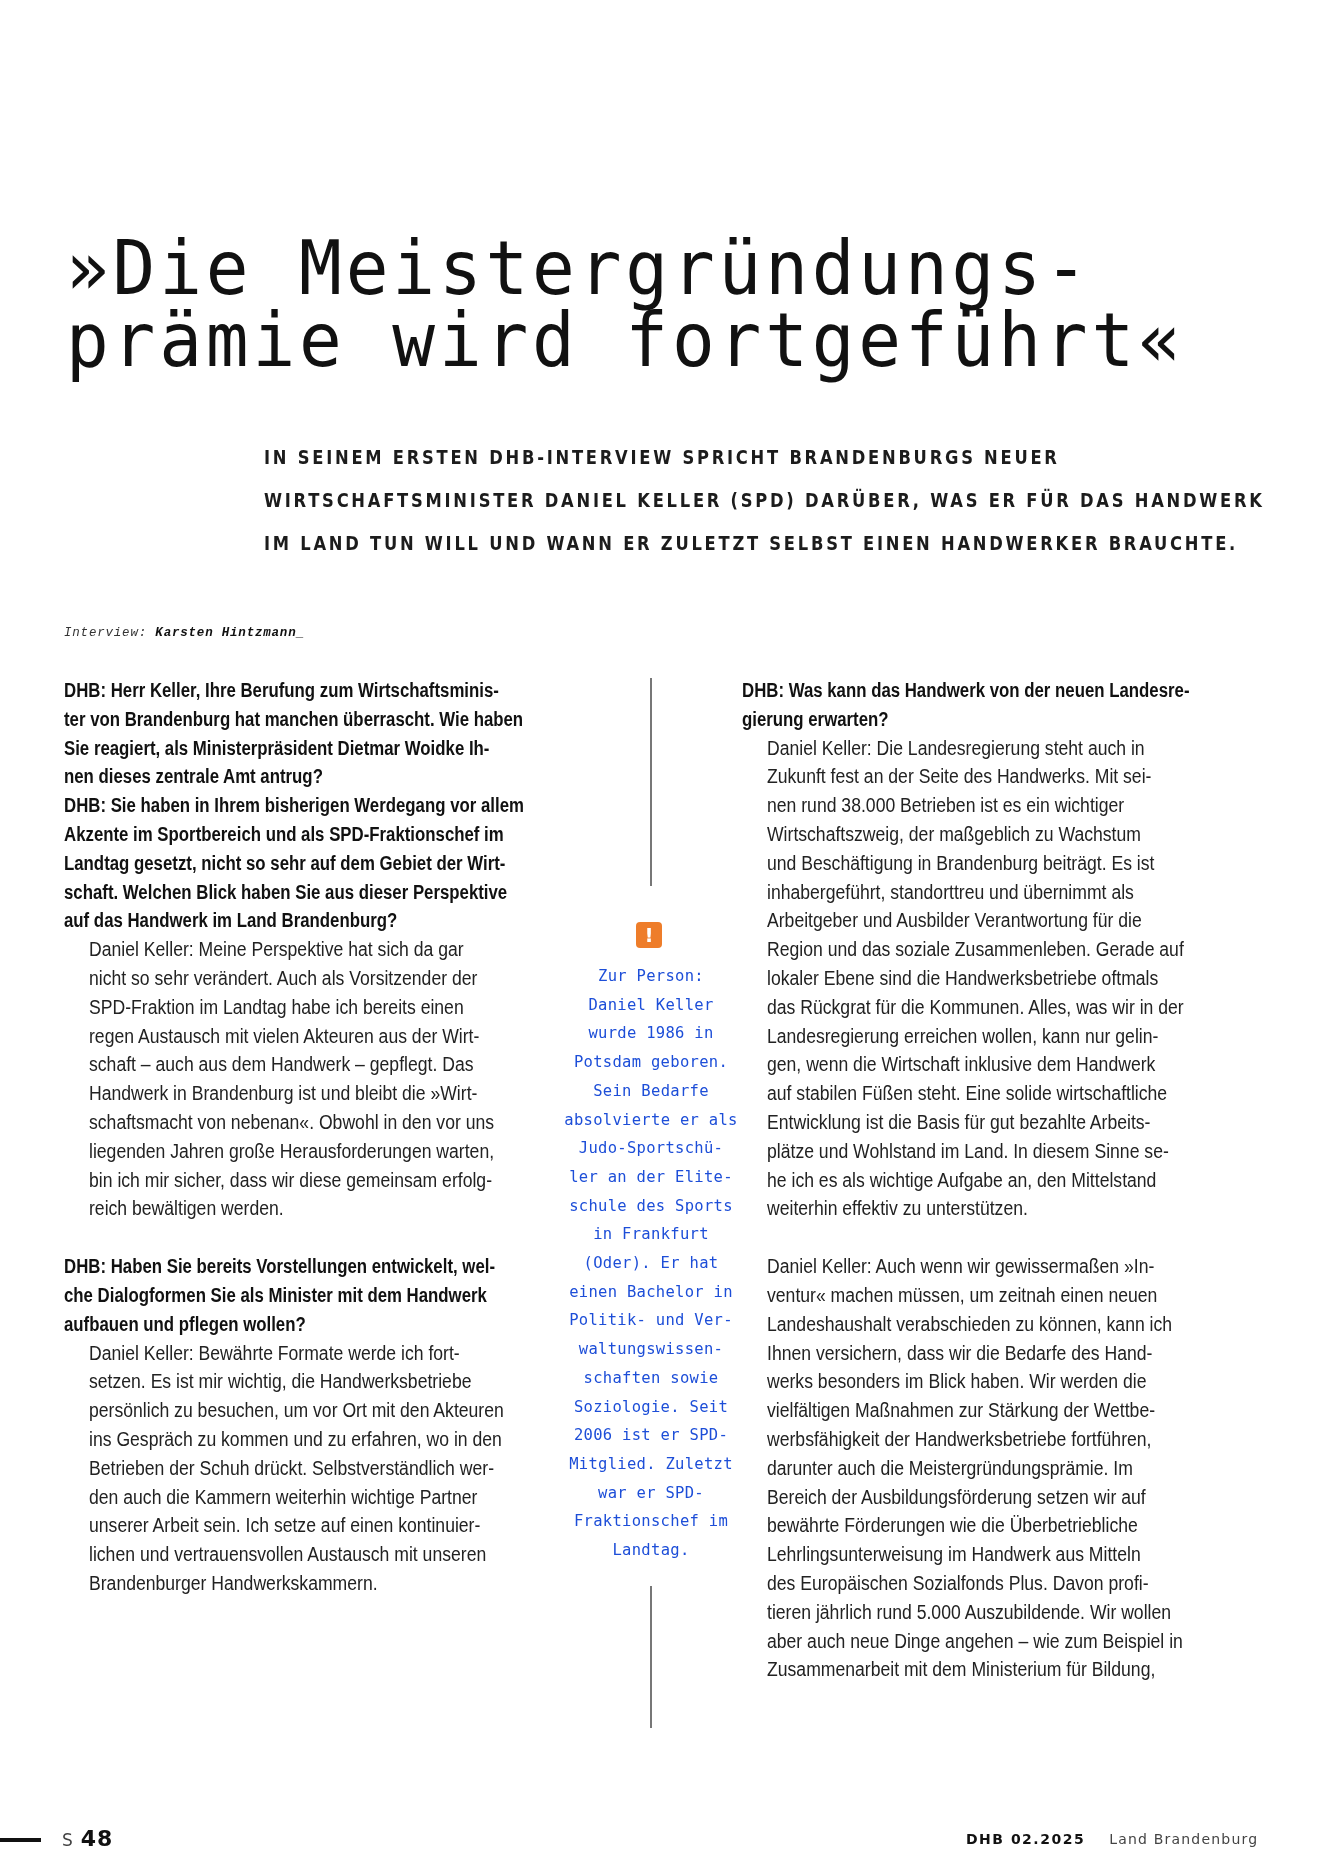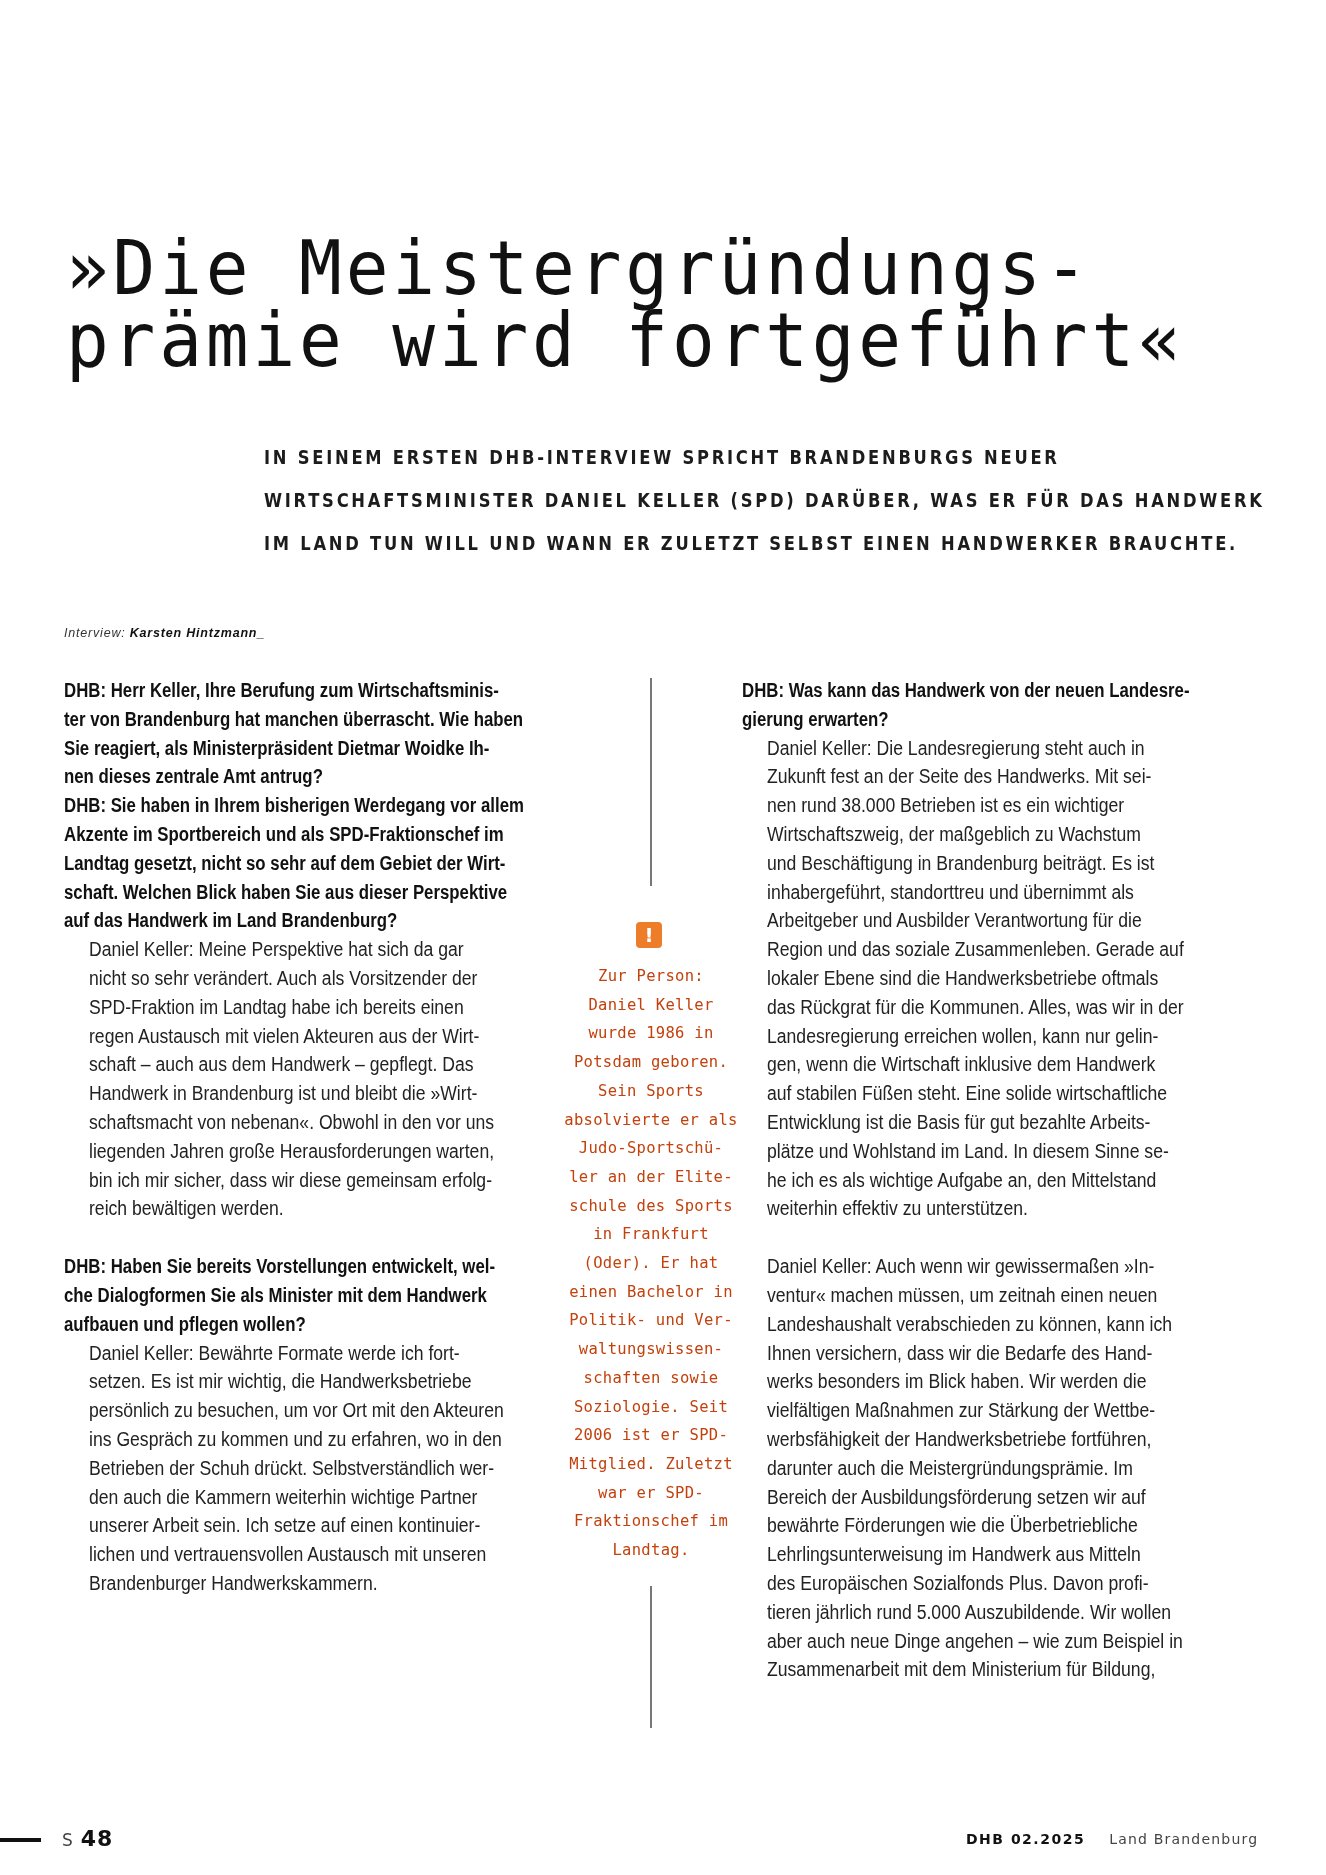--- a/index.html
+++ b/index.html
@@ -12,21 +12,21 @@
   }
   .title span { display: block; white-space: nowrap; }
   .lead {
     position: absolute; left: 264px; top: 436px; width: 1010px;
     font-family: "DejaVu Sans", sans-serif; font-weight: bold; font-size: 19px;
     line-height: 43px; letter-spacing: 3.2px; color: #1c1c1c; text-transform: uppercase;
   }
   .lead span { display: block; white-space: nowrap; transform: scaleX(0.86); transform-origin: left center; }
   .byline {
     position: absolute; left: 64px; top: 626px;
-    font-family: Liberation Sans, sans-serif; font-size: 12.5px; font-style: italic; letter-spacing: 0.8px; color: #333;
+    font-family: Liberation Mono, monospace; font-size: 12.5px; font-style: italic; letter-spacing: 0.8px; color: #333;
   }
   .byline b { font-weight: bold; color: #111; }
   .col {
     position: absolute; font-family: "Liberation Sans", sans-serif; font-size: 20px; line-height: 28.8px; color: #222;
   }
   .col.left { left: 64px; top: 676px; width: 480px; }
   .col.right { left: 742px; top: 676px; width: 480px; }
   .q { font-weight: bold; color: #111; margin: 0; }
   .q span, .a span { display: block; white-space: nowrap; }
   .a { margin: 0 0 29px 25px; }
@@ -36,21 +36,21 @@
   .vline { position: absolute; left: 650px; width: 2px; background: #777; }
   .vline.top { top: 678px; height: 208px; }
   .vline.bot { top: 1586px; height: 142px; }
   .info-icon {
     position: absolute; left: 636px; top: 922px; width: 26px; height: 26px;
     background: #ee7d2a; border-radius: 4px; color: #fff; font-family: "DejaVu Sans", sans-serif;
     font-weight: bold; font-size: 20px; line-height: 26px; text-align: center;
   }
   .side-text {
     position: absolute; left: 556px; top: 962px; width: 190px; text-align: center;
-    font-family: "DejaVu Sans Mono", monospace; font-size: 15.5px; line-height: 28.7px; color: #c2410c; letter-spacing: 0.3px;
+    font-family: "DejaVu Sans Mono", monospace; font-size: 15.5px; line-height: 28.7px; color: #1d4ed8; letter-spacing: 0.3px;
   }
   .side-text span { display: block; white-space: nowrap; }
   .footer-rule { position: absolute; left: 0; top: 1838px; width: 41px; height: 4px; background: #111; }
   .footer-page { position: absolute; left: 62px; top: 1826px; font-family: "DejaVu Sans", sans-serif; font-size: 20px; color: #333; }
   .footer-page .s { font-weight: normal; font-size: 17px; margin-right: 8px; color: #444; }
   .footer-page .n { font-weight: bold; font-size: 22px; color: #111; letter-spacing: 1px; }
   .footer-right { position: absolute; left: 966px; top: 1831px; font-family: "DejaVu Sans", sans-serif; font-size: 14px; white-space: nowrap; }
   .footer-right .issue { font-weight: bold; color: #111; letter-spacing: 1.5px; margin-right: 24px; }
   .footer-right .section { color: #444; letter-spacing: 1.2px; }
 </style>
@@ -123,21 +123,21 @@
   </div>
 </div>
 
 <div class="vline top"></div>
 <div class="info-icon">!</div>
 <div class="side-text">
   <span>Zur Person:</span>
   <span>Daniel Keller</span>
   <span>wurde 1986 in</span>
   <span>Potsdam geboren.</span>
-  <span>Sein Sports</span>
+  <span>Sein Bedarfe</span>
   <span>absolvierte er als</span>
   <span>Judo-Sportschü-</span>
   <span>ler an der Elite-</span>
   <span>schule des Sports</span>
   <span>in Frankfurt</span>
   <span>(Oder). Er hat</span>
   <span>einen Bachelor in</span>
   <span>Politik- und Ver-</span>
   <span>waltungswissen-</span>
   <span>schaften sowie</span>

